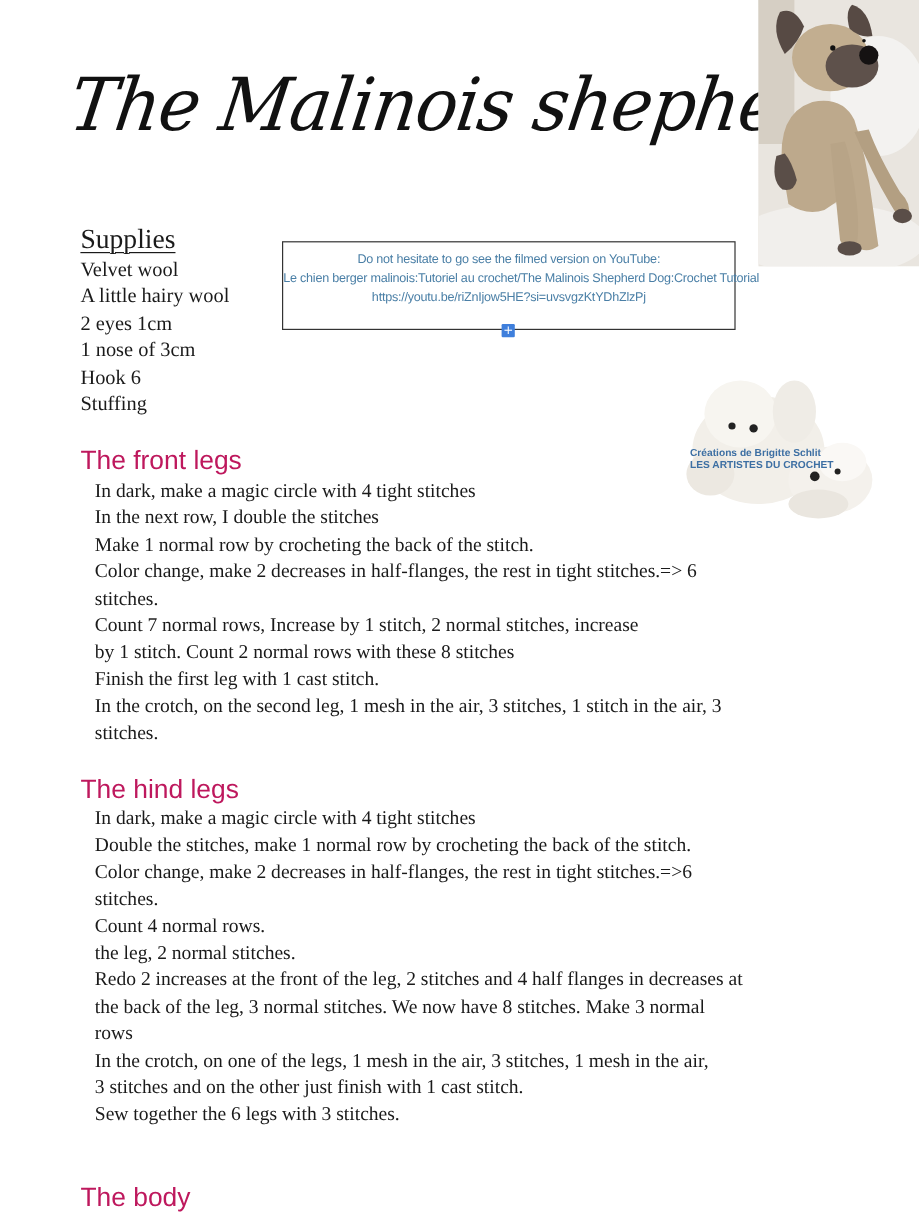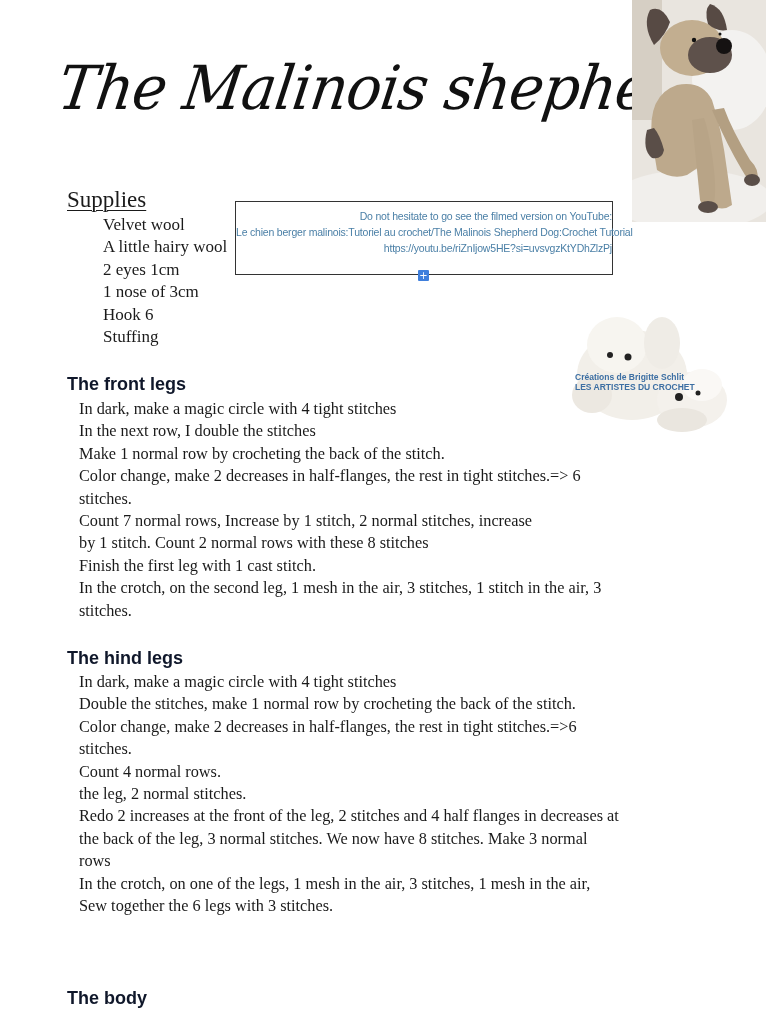--- a/index.html
+++ b/index.html
@@ -50,31 +50,31 @@
       color: #1a1a1a;
     }
     .supplies-heading {
       font-size: 23px;
       text-decoration: underline;
       text-decoration-thickness: 1px;
       text-underline-offset: 3px;
       line-height: 28px;
       display: block;
     }
-    .supplies-item { display: block; margin-left: 36px; }
+    .supplies-item { display: block; }
 
     .youtube-box {
       position: absolute;
       left: 235px;
       top: 201px;
       width: 378px;
       height: 74px;
       border: 1.5px solid #333;
       box-sizing: border-box;
-      text-align: right;
+      text-align: center;
       font-family: "Liberation Sans", "DejaVu Sans", sans-serif;
       font-size: 10.5px;
       line-height: 16px;
       color: #4a7fa6;
       padding-top: 6px;
       letter-spacing: -0.2px;
     }
     .youtube-box span { display: block; white-space: nowrap; }
     .plus-handle {
       position: absolute;
@@ -109,23 +109,23 @@
       line-height: 9.5px;
       color: #3d6fa3;
       white-space: nowrap;
     }
     .logo-text span { display: block; padding-left: 18px; }
 
     .section-heading {
       position: absolute;
       left: 67px;
       font-family: "Liberation Sans", "DejaVu Sans", sans-serif;
-      font-weight: bold;
-      font-size: 18px;
-      color: #0f172a;
+      font-weight: normal;
+      font-size: 22px;
+      color: #be185d;
       margin: 0;
       line-height: 26px;
     }
     .section-body {
       position: absolute;
       left: 79px;
       width: 640px;
       font-size: 16.3px;
       line-height: 22.4px;
       color: #1a1a1a;
@@ -221,16 +221,17 @@
   <span>In dark, make a magic circle with 4 tight stitches</span>
   <span>Double the stitches, make 1 normal row by crocheting the back of the stitch.</span>
   <span>Color change, make 2 decreases in half-flanges, the rest in tight stitches.=&gt;6</span>
   <span>stitches.</span>
   <span>Count 4 normal rows.</span>
   <span>the leg, 2 normal stitches.</span>
   <span>Redo 2 increases at the front of the leg, 2 stitches and 4 half flanges in decreases at</span>
   <span>the back of the leg, 3 normal stitches. We now have 8 stitches. Make 3 normal</span>
   <span>rows</span>
   <span>In the crotch, on one of the legs, 1 mesh in the air, 3 stitches, 1 mesh in the air,</span>
+  <span>3 stitches and on the other just finish with 1 cast stitch.</span>
   <span>Sew together the 6 legs with 3 stitches.</span>
 </div>
 
 <h2 class="section-heading" style="top: 985px;">The body</h2>
 
 </body></html>

